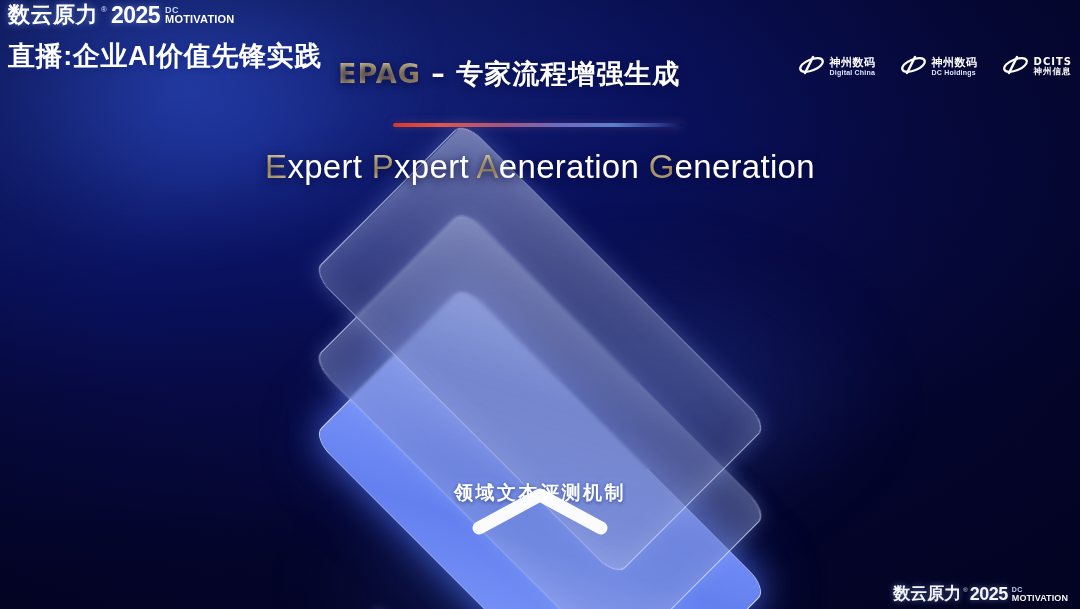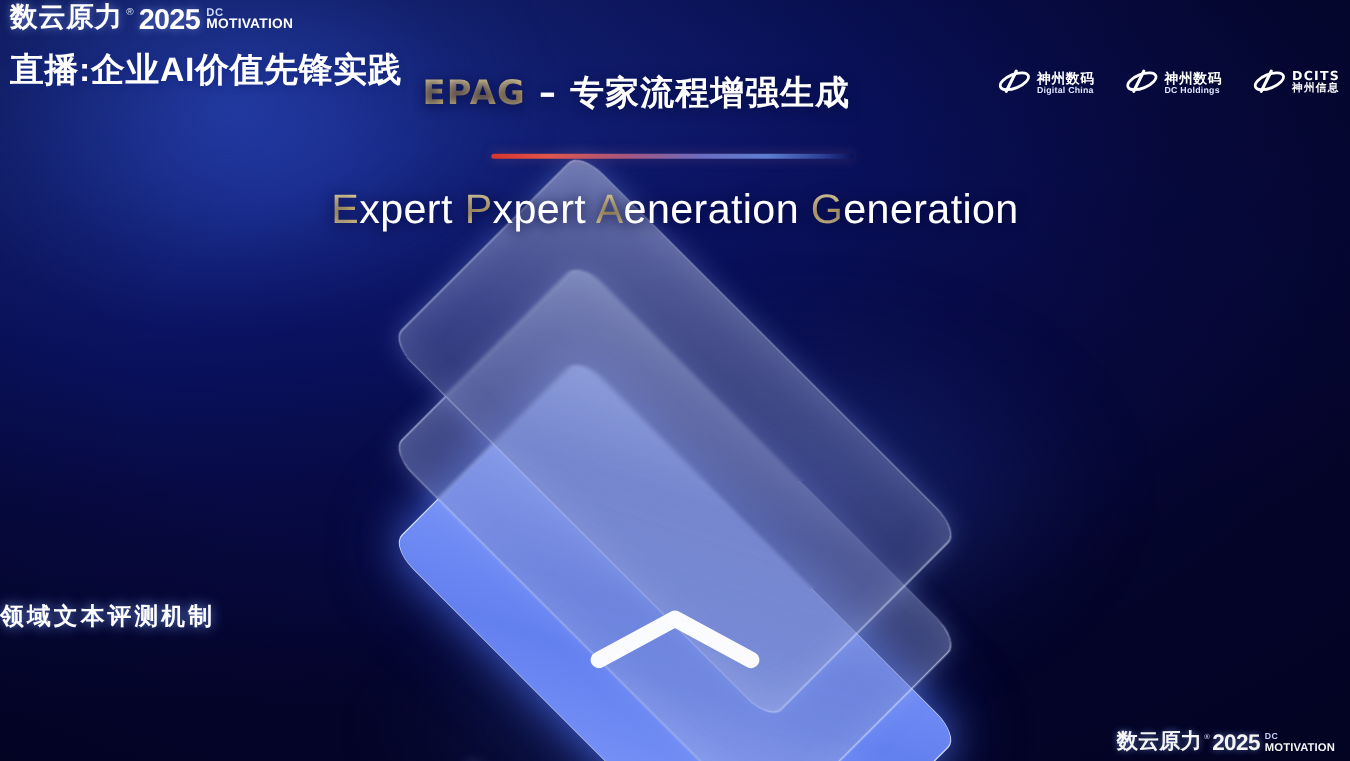--- a/index.html
+++ b/index.html
@@ -141,21 +141,21 @@
   }
   
   #lyr-bot{ top:86px; }
   #lyr-bot .plate{
     background:linear-gradient(135deg,#8fa8fb 0%,#7b95f8 32%,#6380ef 58%,#879ffb 100%);
     border:1.5px solid rgba(218,230,255,.85);
     box-shadow:0 0 46px rgba(86,122,255,.62), 0 0 90px rgba(70,105,240,.35);
   }
 
   .lbl{
-    position:absolute; left:0; right:0; text-align:left;
+    position:absolute; left:0; right:0; text-align:center;
     font-size:19px; font-weight:700; color:#ffffff;
     font-family:"DejaVu Sans",sans-serif; letter-spacing:2.5px;
     text-shadow:0 0 10px rgba(130,165,255,.85), 0 1px 4px rgba(10,18,70,.85);
     pointer-events:none;
   }
   #lbl-top{ top:268px; }
 
   .chev{ position:absolute; left:50%; top:274px; transform:translateX(-50%); z-index:22; }
 
   .side-lbl{

